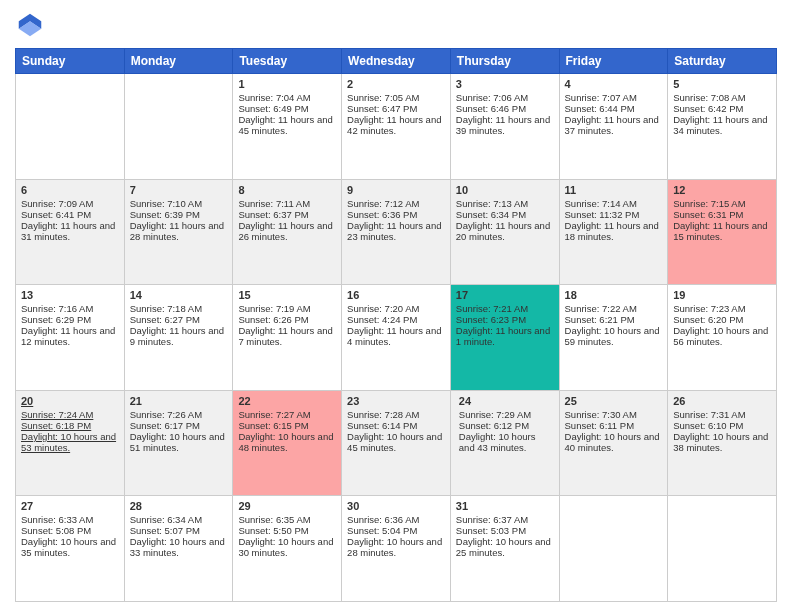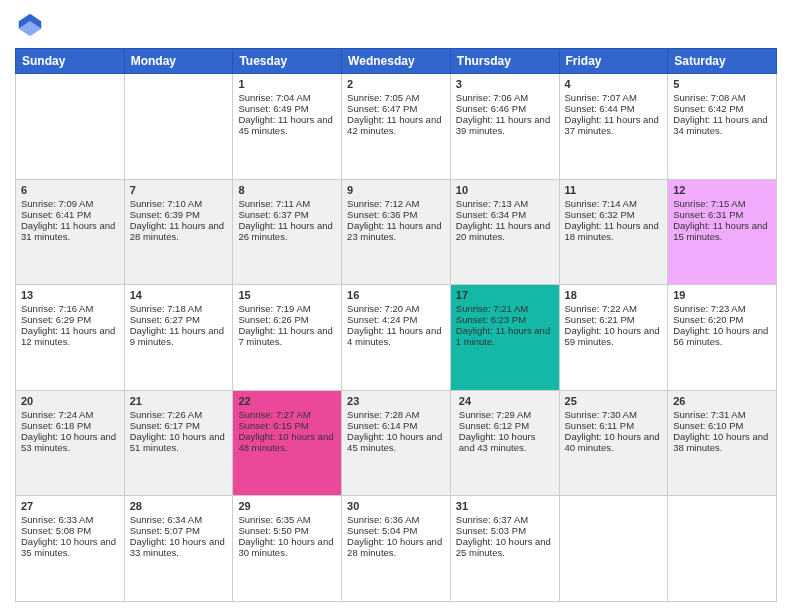--- a/index.html
+++ b/index.html
@@ -188,24 +188,24 @@
           </td>
           <td style="background: rgb(240, 240, 240);">
             <span class="day-number">10</span>
             <div>Sunrise: 7:13 AM</div>
             <div>Sunset: 6:34 PM</div>
             <div>Daylight: 11 hours and 20 minutes.</div>
           </td>
           <td style="background: rgb(240, 240, 240);">
             <span class="day-number">11</span>
             <div>Sunrise: 7:14 AM</div>
-            <div>Sunset: 6:32 PM</div>
+            <div>Sunset: 11:32 PM</div>
             <div>Daylight: 11 hours and 18 minutes.</div>
           </td>
-          <td style="background: #f0abfc;">
+          <td style="background: #fca5a5;">
             <span class="day-number">12</span>
             <div>Sunrise: 7:15 AM</div>
             <div>Sunset: 6:31 PM</div>
             <div>Daylight: 11 hours and 15 minutes.</div>
           </td>
         </tr>
         <tr>
           <td style="background: rgb(255, 255, 255);">
             <span class="day-number">13</span>
             <div>Sunrise: 7:16 AM</div>
@@ -243,33 +243,33 @@
             <div>Daylight: 10 hours and 59 minutes.</div>
           </td>
           <td style="background: rgb(255, 255, 255); margin-top: 44px;">
             <span class="day-number">19</span>
             <div>Sunrise: 7:23 AM</div>
             <div>Sunset: 6:20 PM</div>
             <div>Daylight: 10 hours and 56 minutes.</div>
           </td>
         </tr>
         <tr>
-          <td style="background: rgb(240, 240, 240);">
+          <td style="background: rgb(240, 240, 240); text-decoration: underline;">
             <span class="day-number">20</span>
             <div>Sunrise: 7:24 AM</div>
             <div>Sunset: 6:18 PM</div>
             <div>Daylight: 10 hours and 53 minutes.</div>
           </td>
           <td style="background: rgb(240, 240, 240);">
             <span class="day-number">21</span>
             <div>Sunrise: 7:26 AM</div>
             <div>Sunset: 6:17 PM</div>
             <div>Daylight: 10 hours and 51 minutes.</div>
           </td>
-          <td style="background: #ec4899;">
+          <td style="background: #fca5a5;">
             <span class="day-number">22</span>
             <div>Sunrise: 7:27 AM</div>
             <div>Sunset: 6:15 PM</div>
             <div>Daylight: 10 hours and 48 minutes.</div>
           </td>
           <td style="background: rgb(240, 240, 240);">
             <span class="day-number">23</span>
             <div>Sunrise: 7:28 AM</div>
             <div>Sunset: 6:14 PM</div>
             <div>Daylight: 10 hours and 45 minutes.</div>

